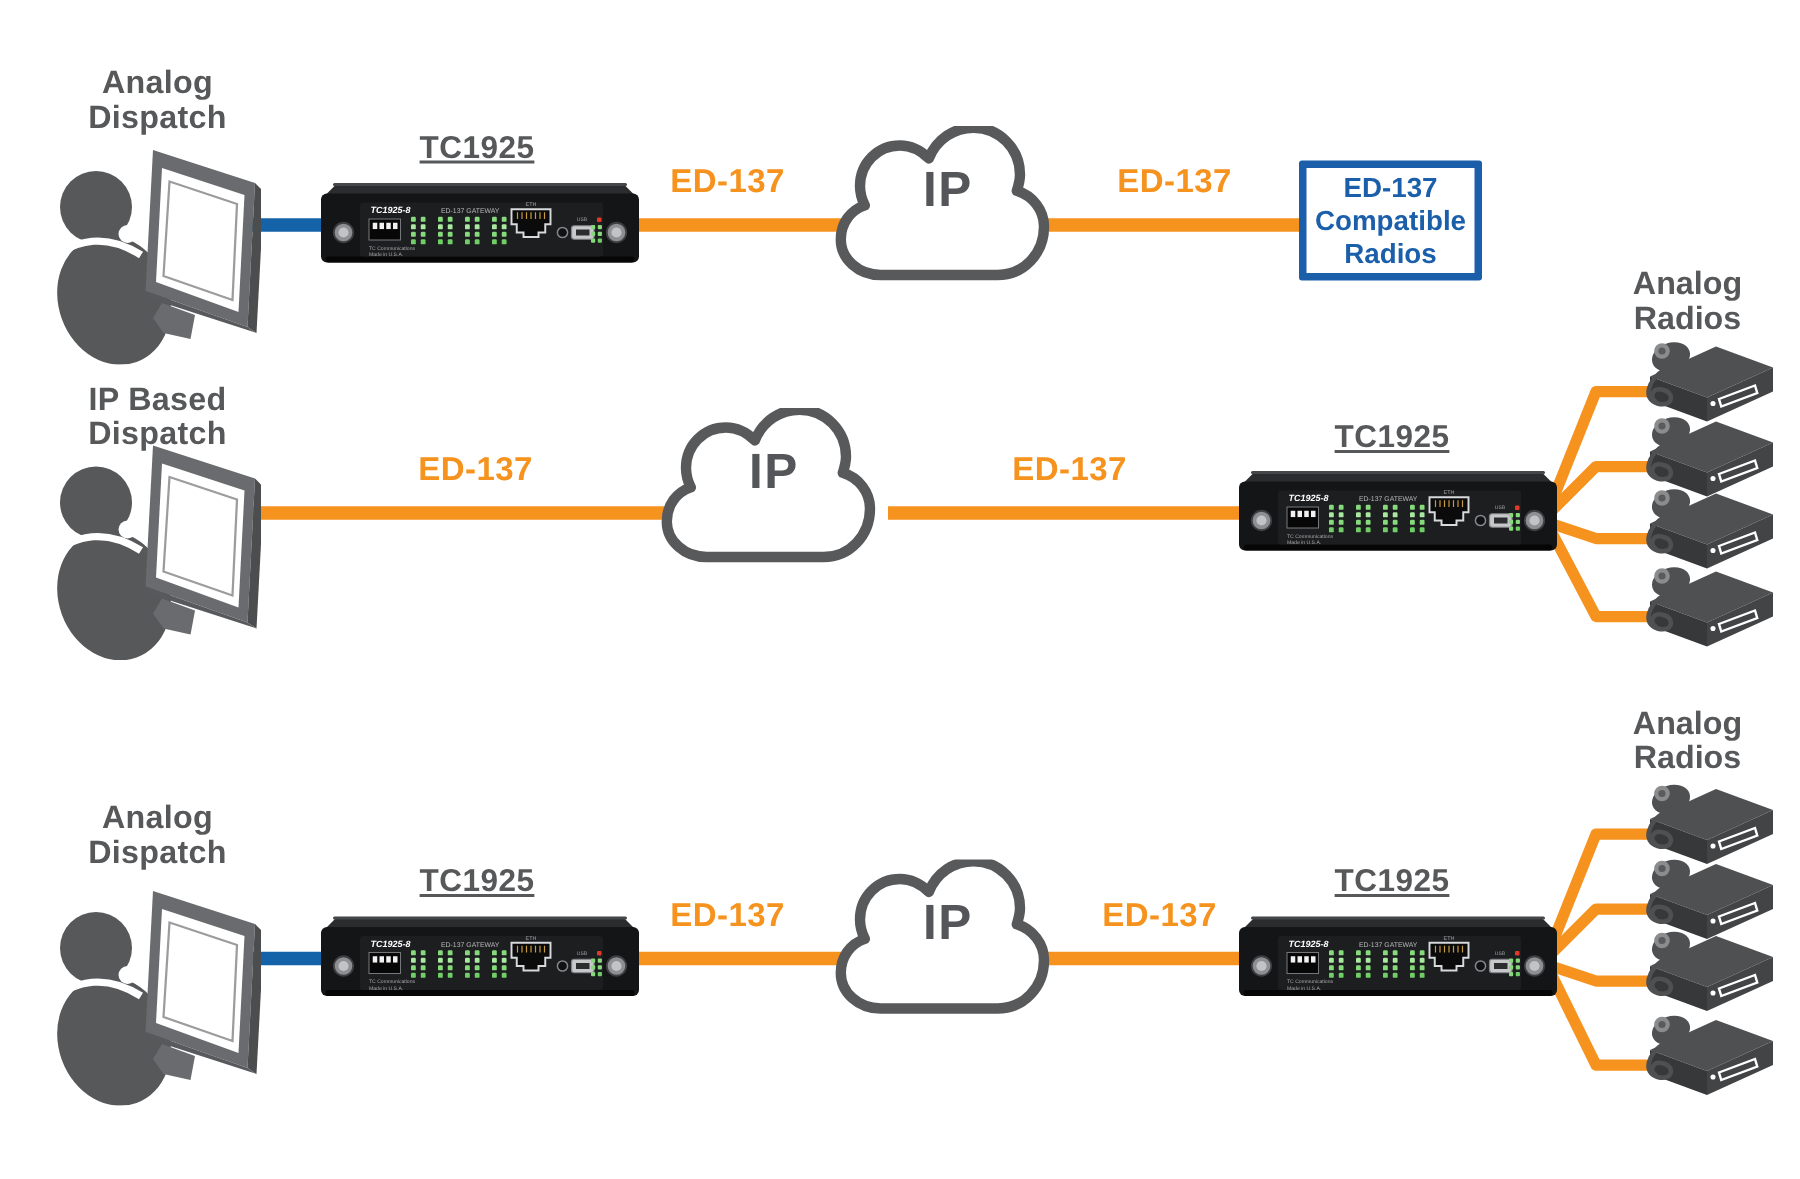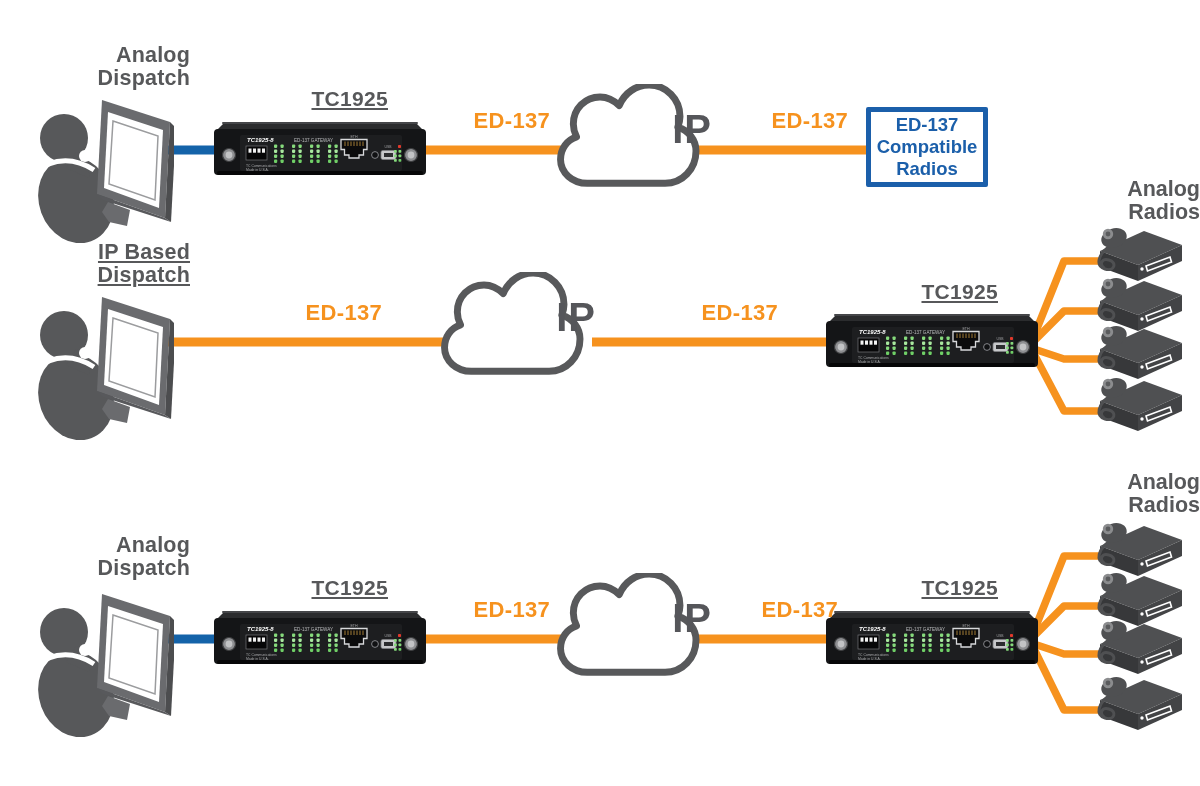--- a/index.html
+++ b/index.html
@@ -1,25 +1,25 @@
 <!DOCTYPE html>
 <html><head>
 <meta charset="utf-8">
 <style>
   html,body{margin:0;padding:0;background:#ffffff;}
   .canvas{
     position:relative;width:1200px;height:786px;background:#ffffff;overflow:hidden;
     font-family:"Liberation Sans", sans-serif;
   }
   .layer{position:absolute;left:0;top:0;}
-  .lbl{position:absolute;text-align:right;font-weight:bold;color:#57585A;line-height:1.08;}
+  .lbl{position:absolute;text-align:center;font-weight:bold;color:#57585A;line-height:1.08;}
   .dispatch-label{width:170px;left:20px;font-size:21.5px;letter-spacing:.2px;}
   .device-label{width:140px;font-size:21px;letter-spacing:.3px;text-decoration:underline;}
   .ed137-label{width:130px;font-size:22px;color:#F6921E;letter-spacing:.3px;}
-  .ip-label{width:160px;font-size:40px;color:#55565A;letter-spacing:1px;}
+  .ip-label{width:160px;font-size:33px;color:#55565A;letter-spacing:1px;}
   .radios-label{width:150px;left:1050px;font-size:21.5px;}
   .radio-box{
     position:absolute;left:866px;top:107px;width:112px;height:70px;
     background:#ffffff;border:5px solid #1B5FAA;border-radius:2px;
     display:flex;flex-direction:column;justify-content:center;
     text-align:center;font-weight:bold;font-size:18.5px;line-height:1.18;color:#1B5FAA;
   }
 </style>
 </head>
 <body>
@@ -175,21 +175,21 @@
   <div class="lbl device-label" style="left:248px;top:88px;">TC1925</div>
   <div class="lbl ed137-label" style="left:420px;top:109px;">ED-137</div>
   <div class="lbl ip-label" style="left:552px;top:108px;">IP</div>
   <div class="lbl ed137-label" style="left:718px;top:109px;">ED-137</div>
   <div class="radio-box">
     <div>ED-137</div>
     <div>Compatible</div>
     <div>Radios</div>
   </div>
 
-  <div class="lbl dispatch-label" style="top:241px;text-decoration:underline;">
+  <div class="lbl dispatch-label" style="top:255px;">
     <div>IP Based</div>
     <div>Dispatch</div>
   </div>
   <div class="lbl radios-label" style="top:178px;">
     <div>Analog</div>
     <div>Radios</div>
   </div>
   <div class="lbl ed137-label" style="left:252px;top:301px;">ED-137</div>
   <div class="lbl ip-label" style="left:436px;top:296px;">IP</div>
   <div class="lbl ed137-label" style="left:648px;top:301px;">ED-137</div>

